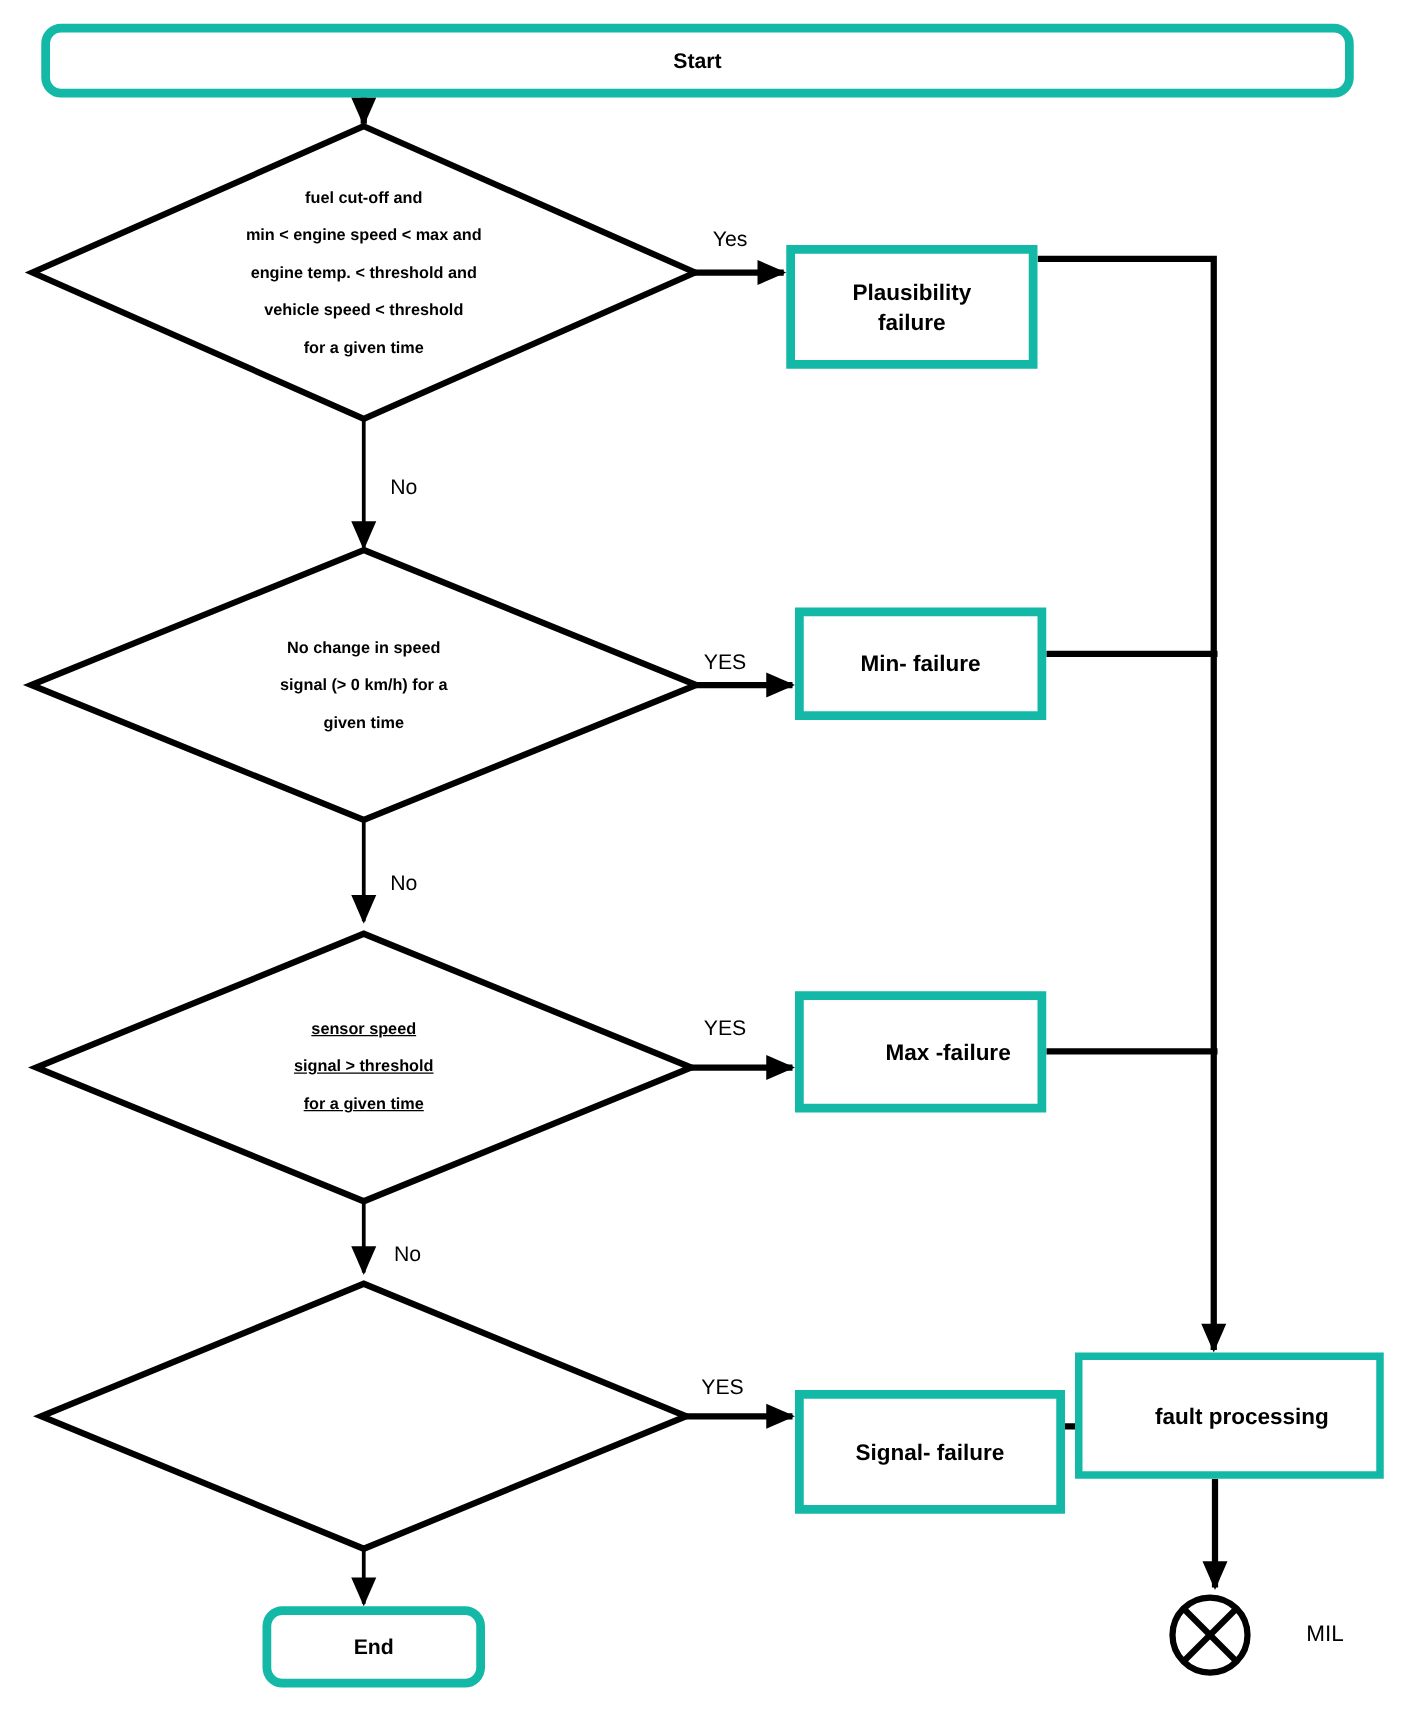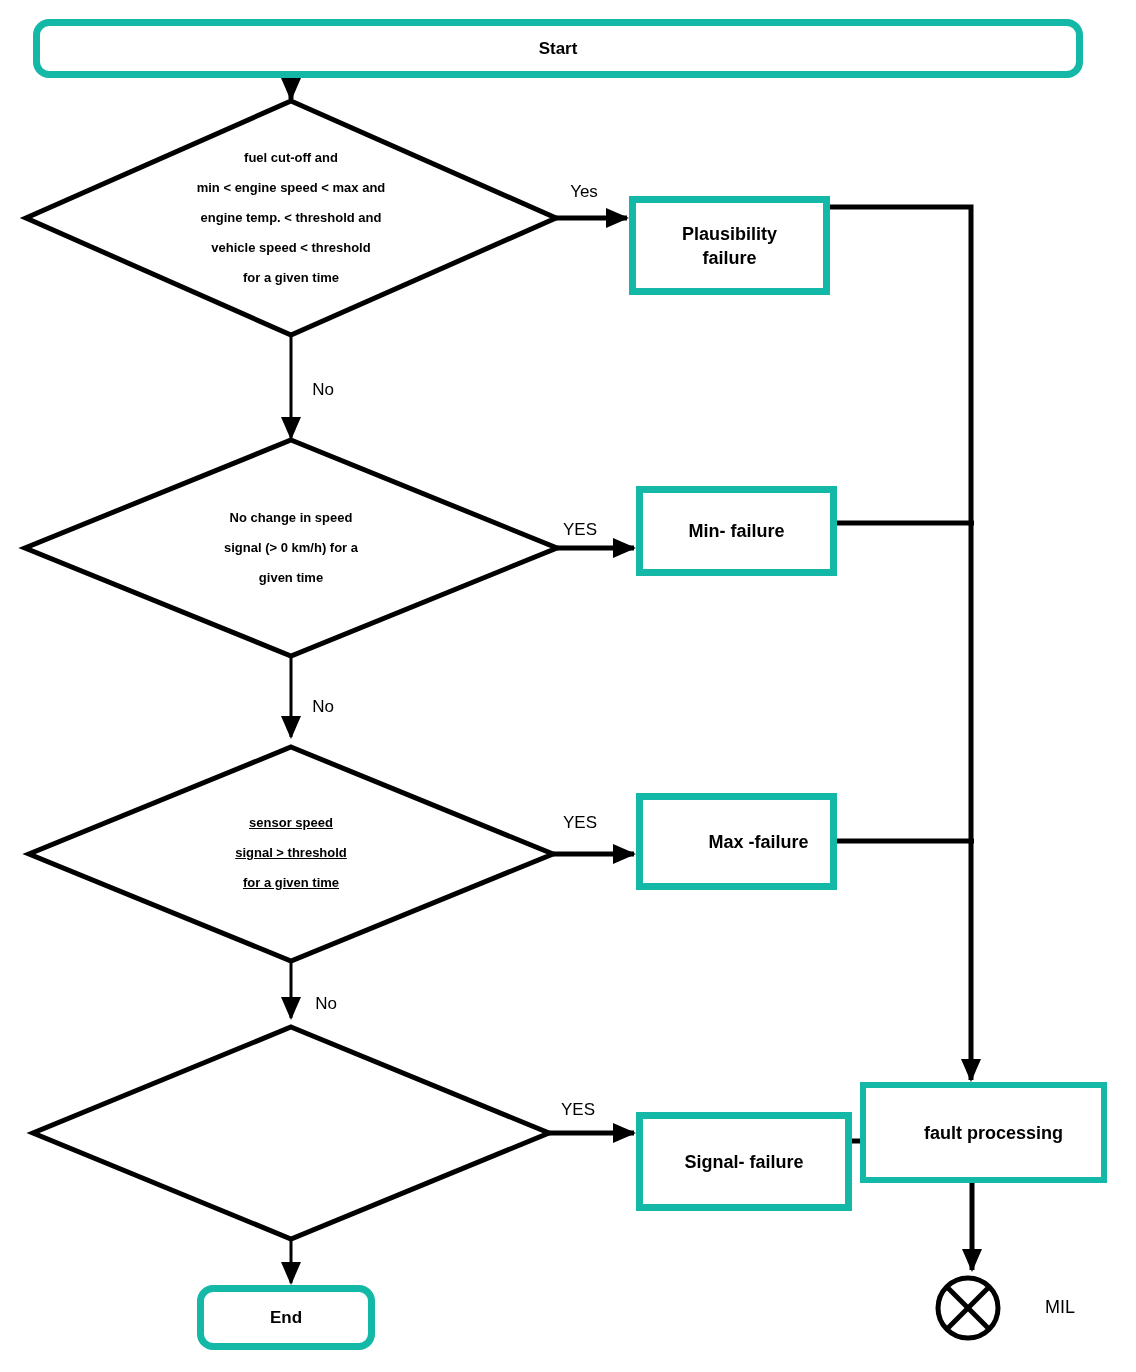--- a/index.html
+++ b/index.html
@@ -100,21 +100,21 @@
   </div>
 
   <div class="node proc" style="left:636px;top:1112px;width:216px;height:99px;">
     <span>Signal- failure</span>
   </div>
 
   <div class="node proc fault" style="left:860px;top:1082px;width:247px;height:101px;padding-left:20px;">
     <span>fault processing</span>
   </div>
 
-  <div class="node terminator" style="left:197px;top:1285px;width:178px;height:65px;">
+  <div class="node terminator" style="left:210px;top:1285px;width:178px;height:65px;">
     <span>End</span>
   </div>
 
   <div class="dlabel" style="left:41px;top:143px;width:500px;">fuel cut-off and
 min &lt; engine speed &lt; max and
 engine temp. &lt; threshold and
 vehicle speed &lt; threshold
 for a given time</div>
   <div class="dlabel" style="left:41px;top:503px;width:500px;">No change in speed
 signal (&gt; 0 km/h) for a

